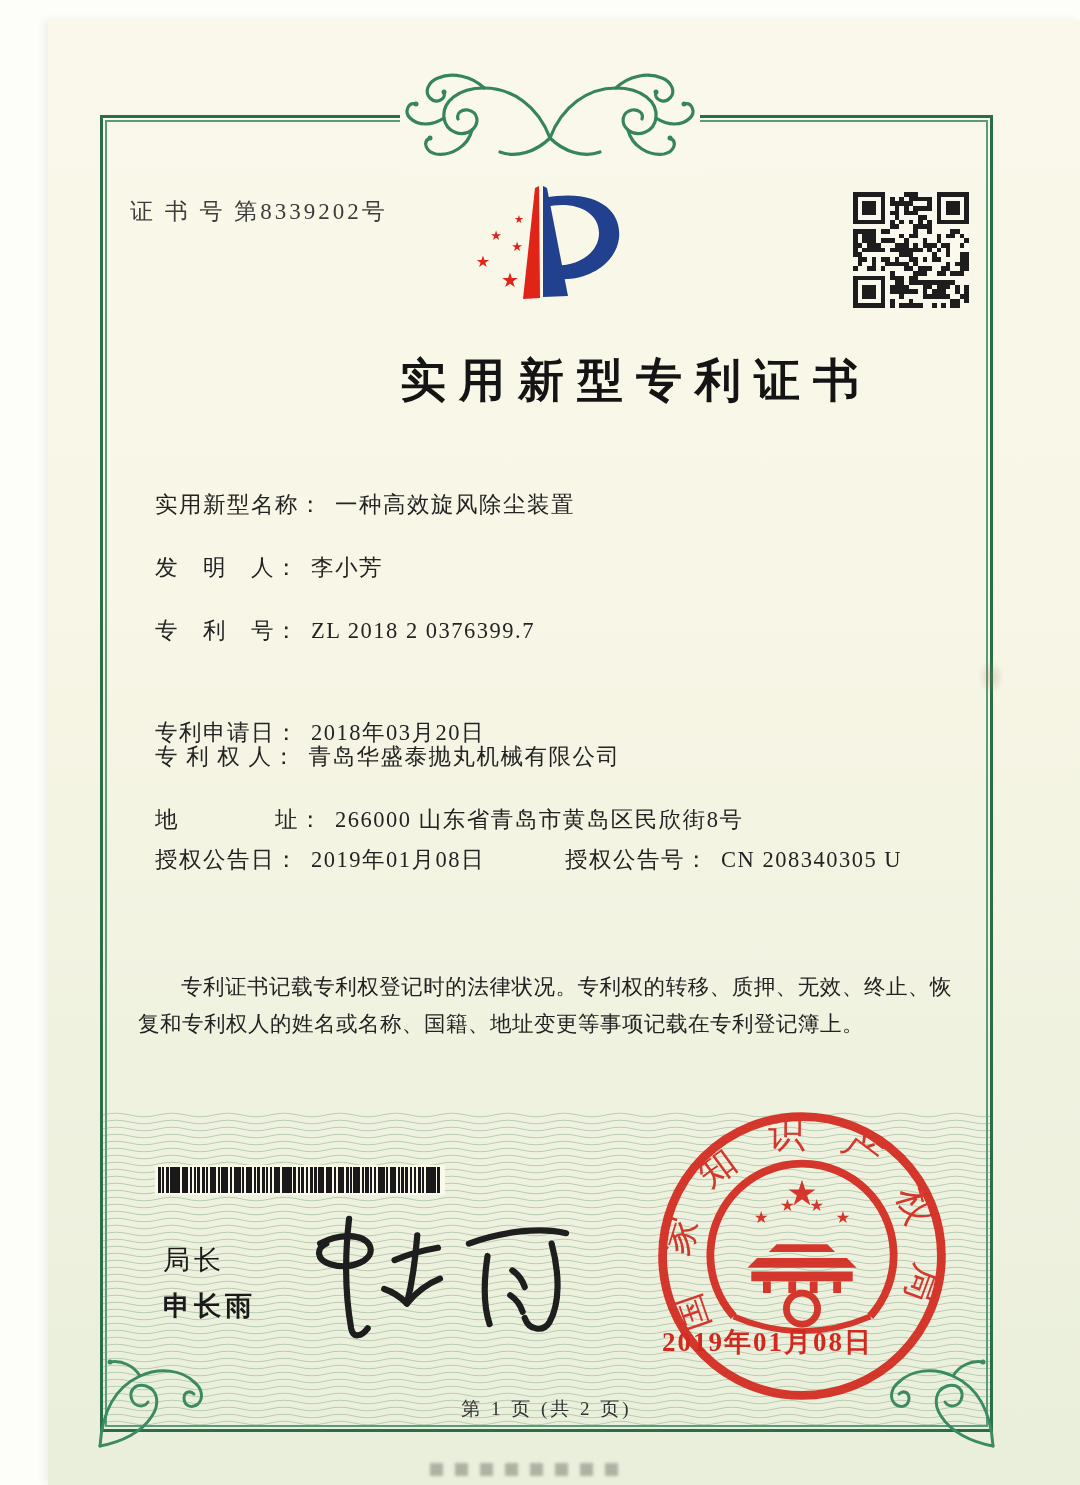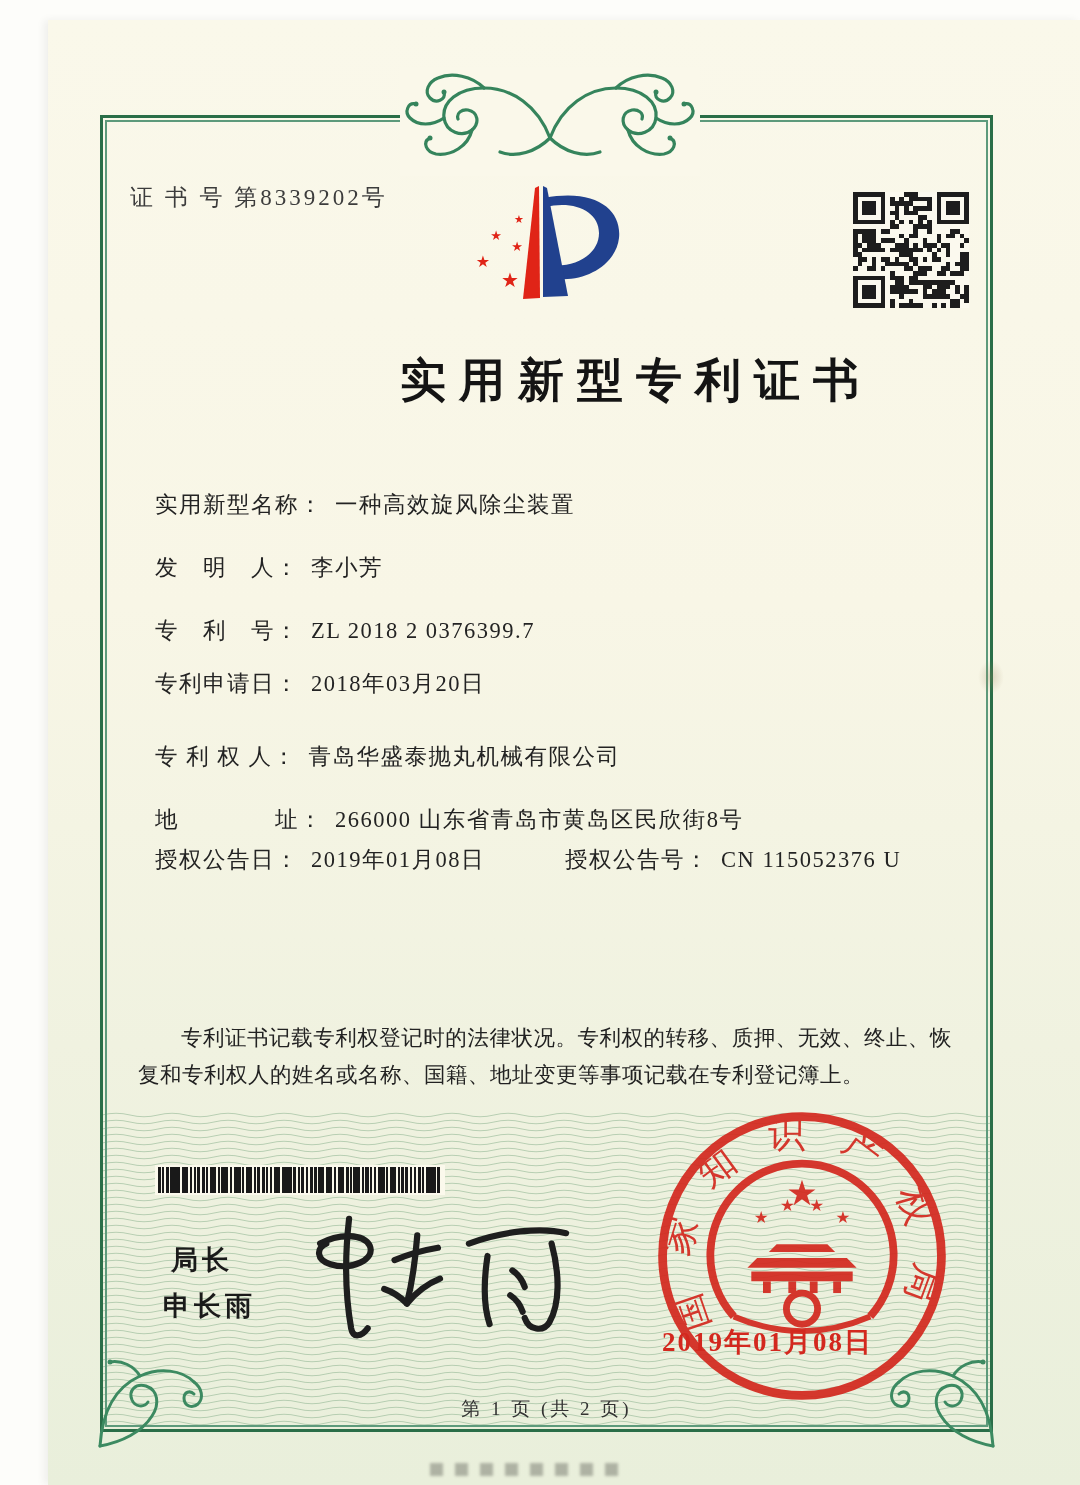--- a/index.html
+++ b/index.html
@@ -24,21 +24,21 @@
   
   .top-orn{position:absolute;left:352px;top:48px;width:300px;height:108px;background:#faf8ea;}
   .orn path{fill:none;stroke:#35845c;stroke-width:3.2;stroke-linecap:round;}
   .orn circle{fill:#35845c;}
   .corner-orn{position:absolute;width:135px;height:100px;}
   .corner-orn.left{left:46px;top:1330px;}
   .corner-orn.right{left:816px;top:1330px;transform:scaleX(-1);}
   .orn2 path{fill:none;stroke:#3c8a61;stroke-width:3;stroke-linecap:round;}
   .orn2 circle{fill:#3c8a61;}
   
-  .certno{position:absolute;left:82px;top:162px;font-size:23px;letter-spacing:3px;color:#3c3c3c;}
+  .certno{position:absolute;left:82px;top:176px;font-size:23px;letter-spacing:3px;color:#3c3c3c;}
   .logo{position:absolute;left:392px;top:146px;width:200px;height:150px;}
   .logo .star{fill:var(--logo-red);font-family:"DejaVu Sans",sans-serif;}
   .qr{position:absolute;left:805px;top:172px;width:116px;height:116px;display:grid;background:#fbf9ee;}
   .qr .qm{background:#1d1d1d;}
   .title{position:absolute;left:52px;top:330px;width:1072px;text-align:center;
     font-size:46px;font-weight:700;letter-spacing:13px;color:#141414;}
   
   .row{position:absolute;left:107px;font-size:22.5px;letter-spacing:1.5px;color:#232323;white-space:nowrap;}
   .fl{margin-right:12px;}
   .row2col .col2{position:absolute;left:410px;top:0;white-space:nowrap;}
@@ -47,22 +47,22 @@
     text-align:justify;text-indent:2em;color:#222;letter-spacing:.5px;}
   
   .barcode{position:absolute;left:107px;top:1145px;width:290px;height:30px;background-color:#fbf9ec;
     padding:2px 3px;}
   .barcode-bars{width:100%;height:100%;
     background-image:
       repeating-linear-gradient(90deg,#191919 0 2px,transparent 2px 4px),
       repeating-linear-gradient(90deg,#191919 0 2px,transparent 2px 9px),
       repeating-linear-gradient(90deg,#191919 0 3px,transparent 3px 13px);}
   
-  .dir-label{position:absolute;left:115px;top:1222px;font-size:27px;font-weight:700;
-    font-family:"Liberation Sans","DejaVu Sans",sans-serif;color:#1a1a1a;letter-spacing:4px;margin-left:8px;}
+  .dir-label{position:absolute;left:115px;top:1222px;font-size:27px;font-weight:400;
+    font-family:"Liberation Sans","DejaVu Sans",sans-serif;color:#1a1a1a;letter-spacing:4px;}
   .dir-name{position:absolute;left:115px;top:1268px;font-size:27px;font-weight:700;
     font-family:"Liberation Sans","DejaVu Sans",sans-serif;color:#1a1a1a;letter-spacing:4px;}
   .sig{position:absolute;left:237px;top:1178px;width:310px;height:150px;}
   .sig path{fill:none;stroke:#1e1e1e;stroke-width:6;stroke-linecap:round;}
   
   .seal{position:absolute;left:598px;top:1080px;width:312px;height:312px;opacity:.92;}
   .sealStroke{stroke:var(--seal-red);fill:none;}
   .sealFill{fill:var(--seal-red);}
   .seal text{font-family:"DejaVu Sans",sans-serif;}
   .seal-date{position:absolute;left:614px;top:1304px;font-size:27px;font-weight:700;
@@ -803,35 +803,35 @@
 
   <div class="row" style="top:532px">
     <span class="fl">发　明　人：</span><span class="fv">李小芳</span>
   </div>
   <div class="row" style="top:469px">
     <span class="fl">实用新型名称：</span><span class="fv">一种高效旋风除尘装置</span>
   </div>
   <div class="row" style="top:595px">
     <span class="fl">专　利　号：</span><span class="fv">ZL 2018 2 0376399.7</span>
   </div>
-  <div class="row" style="top:648px">
+  <div class="row" style="top:697px">
     <span class="fl">专利申请日：</span><span class="fv">2018年03月20日</span>
   </div>
   <div class="row" style="top:721px">
     <span class="fl">专 利 权 人：</span><span class="fv">青岛华盛泰抛丸机械有限公司</span>
   </div>
   <div class="row" style="top:784px">
     <span class="fl">地　　　　址：</span><span class="fv">266000 山东省青岛市黄岛区民欣街8号</span>
   </div>
   <div class="row row2col" style="top:824px">
     <span><span class="fl">授权公告日：</span><span class="fv">2019年01月08日</span></span>
-    <span class="col2"><span class="fl">授权公告号：</span><span class="fv">CN 115052376 U</span></span>
+    <span class="col2"><span class="fl">授权公告号：</span><span class="fv">CN 208340305 U</span></span>
   </div>
 
-  <p class="para" style="top:1000px">专利证书记载专利权登记时的法律状况。专利权的转移、质押、无效、终止、恢复和专利权人的姓名或名称、国籍、地址变更等事项记载在专利登记簿上。</p>
+  <p class="para" style="top:949px">专利证书记载专利权登记时的法律状况。专利权的转移、质押、无效、终止、恢复和专利权人的姓名或名称、国籍、地址变更等事项记载在专利登记簿上。</p>
 
   <div class="barcode">
       <div class="barcode-bars"></div>
     </div>
 
   <div class="dir-label">局长</div>
   <div class="dir-name">申长雨</div>
 
   <svg class="sig" viewBox="0 0 300 145">
     <path d="M62 20 C58 55 58 92 64 126 C66 136 74 134 80 126"></path>

